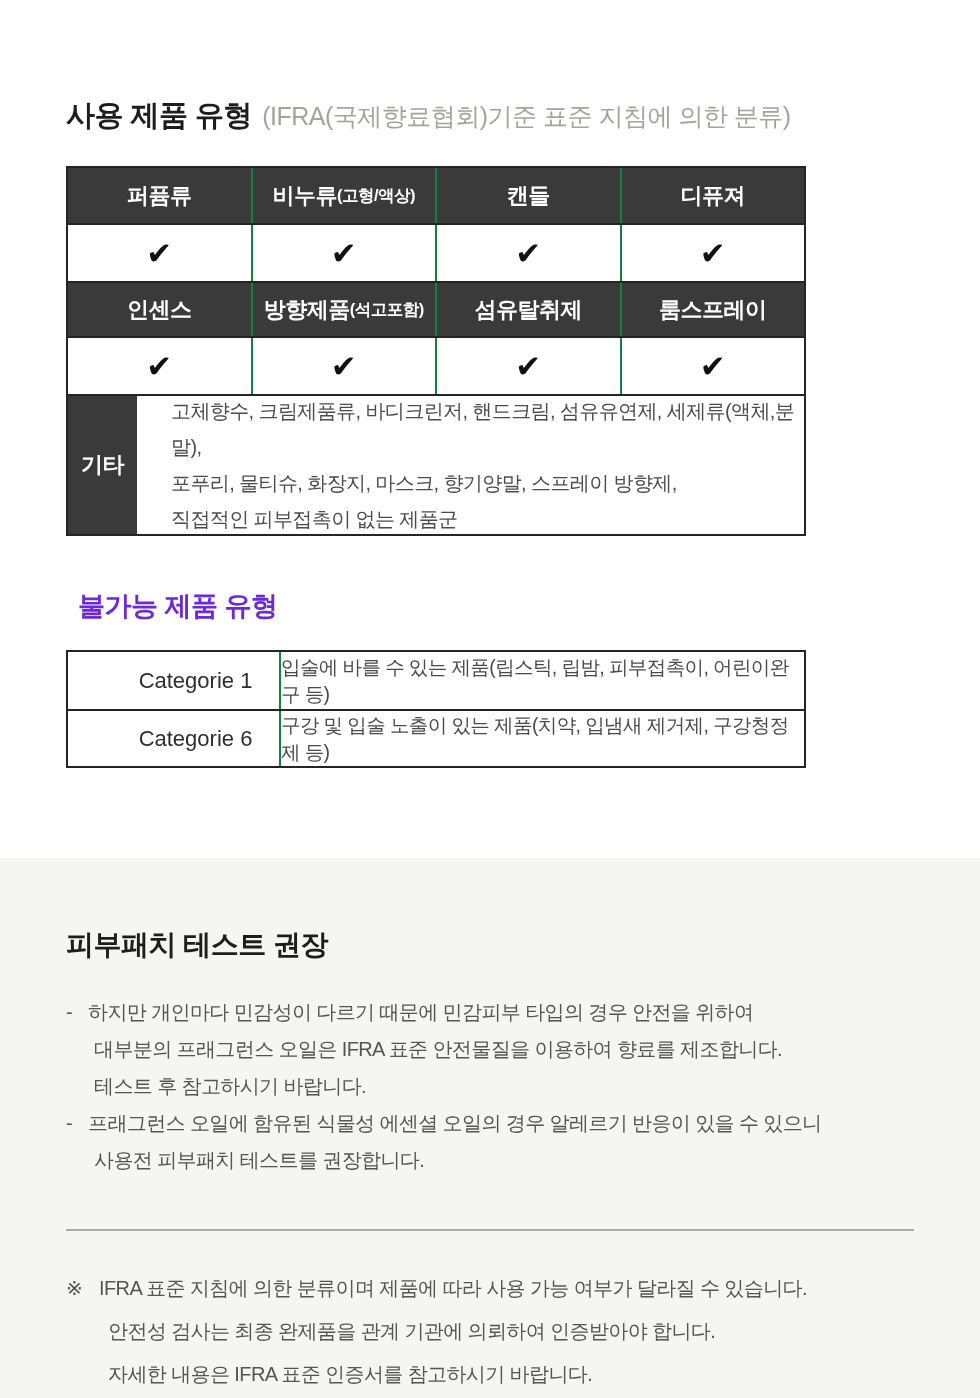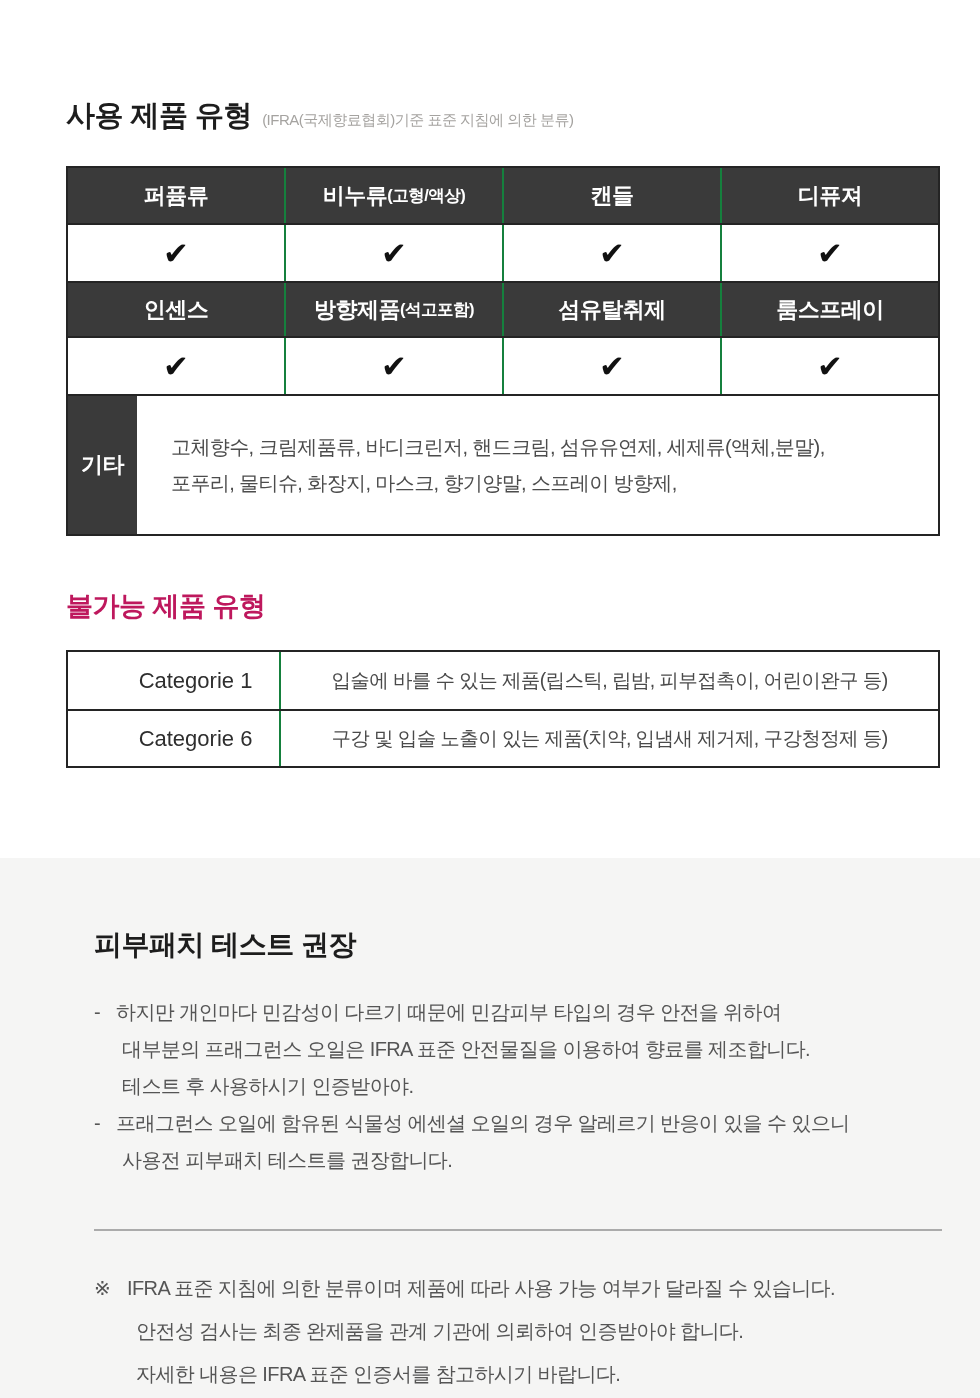--- a/index.html
+++ b/index.html
@@ -4,31 +4,31 @@
 <style>
   * { margin: 0; padding: 0; box-sizing: border-box; }
   html, body { background: #ffffff; }
   body {
     width: 980px; height: 1398px;
     font-family: "Liberation Sans", "DejaVu Sans", sans-serif;
     color: #444; overflow: hidden;
   }
   .page { width: 980px; height: 1398px; display: flex; flex-direction: column; justify-content: center; }
   .white-part { background: #ffffff; padding: 96px 66px 0 66px; }
-  .gray-part { background: #f5f5f4; flex: 1; padding: 68px 66px 0 94px; }
+  .gray-part { background: #f5f5f4; flex: 1; padding: 68px 66px 0 66px; }
 
   
   .title-row { display: flex; align-items: baseline; gap: 10px; margin-bottom: 30px; }
   h1.sec-title { font-size: 29px; font-weight: bold; color: #1d1d1d; letter-spacing: -0.5px; white-space: nowrap; }
-  .sec-subtitle { font-size: 15px; color: #a5a3a0; letter-spacing: -0.5px; }
-  h2.sec-title2 { font-size: 27px; font-weight: bold; color: #be185d; letter-spacing: -0.5px; margin: 52px 0 26px 0; }
+  .sec-subtitle { font-size: 25px; color: #a5a3a0; letter-spacing: -0.5px; }
+  h2.sec-title2 { font-size: 27px; font-weight: bold; color: #6d28d9; letter-spacing: -0.5px; margin: 52px 0 26px 12px; }
   h2.gray-title { font-size: 28px; font-weight: bold; color: #1d1d1d; letter-spacing: -0.5px; margin-bottom: 30px; }
 
   
-  .tbl { width: 874px; border: 2px solid #242424; background: #fff; }
+  .tbl { width: 740px; border: 2px solid #242424; background: #fff; }
   .trow { display: flex; border-top: 2px solid #242424; }
   .trow:first-child { border-top: none; }
   .tcell { flex: 1; border-left: 2px solid #15803d; display: flex; align-items: center; justify-content: center; }
   .tcell:first-child { border-left: none; }
 
   
   .th-row { height: 55px; background: #3a3a3a; }
   .th-row .tcell { color: #ffffff; font-size: 22px; font-weight: bold; letter-spacing: -0.5px; background: #3a3a3a; }
   .th-row .tcell .sub { font-size: 16.5px; font-weight: bold; }
   .check-row { height: 58px; }
@@ -116,20 +116,21 @@
         <div class="tcell">✔</div>
         <div class="tcell">✔</div>
         <div class="tcell">✔</div>
         <div class="tcell">✔</div>
       </div>
       <div class="trow etc-row">
         <div class="etc-label">기타</div>
         <div class="etc-body">
           <div>고체향수, 크림제품류, 바디크린저, 핸드크림, 섬유유연제, 세제류(액체,분말),</div>
           <div>포푸리, 물티슈, 화장지, 마스크, 향기양말, 스프레이 방향제,</div>
+          <div>직접적인 피부접촉이 없는 제품군</div>
         </div>
       </div>
     </div>
 
     <h2 class="sec-title2">불가능 제품 유형</h2>
 
     <div class="tbl tbl2">
       <div class="trow cat-row">
         <div class="tcell cat-cell">Categorie 1</div>
         <div class="tcell desc-cell">입술에 바를 수 있는 제품(립스틱, 립밤, 피부접촉이, 어린이완구 등)</div>
@@ -144,21 +145,21 @@
   </div>
 
   <div class="gray-part">
     <h2 class="gray-title">피부패치 테스트 권장</h2>
 
     <div class="bullet">
       <span class="dash">-</span>
       <div class="blines">
         <div>하지만 개인마다 민감성이 다르기 때문에 민감피부 타입의 경우 안전을 위하여</div>
         <div>대부분의 프래그런스 오일은 IFRA 표준 안전물질을 이용하여 향료를 제조합니다.</div>
-        <div>테스트 후 사용하시기 인증받아야.</div>
+        <div>테스트 후 참고하시기 바랍니다.</div>
       </div>
     </div>
     <div class="bullet">
       <span class="dash">-</span>
       <div class="blines">
         <div>프래그런스 오일에 함유된 식물성 에센셜 오일의 경우 알레르기 반응이 있을 수 있으니</div>
         <div>사용전 피부패치 테스트를 권장합니다.</div>
       </div>
     </div>
 

